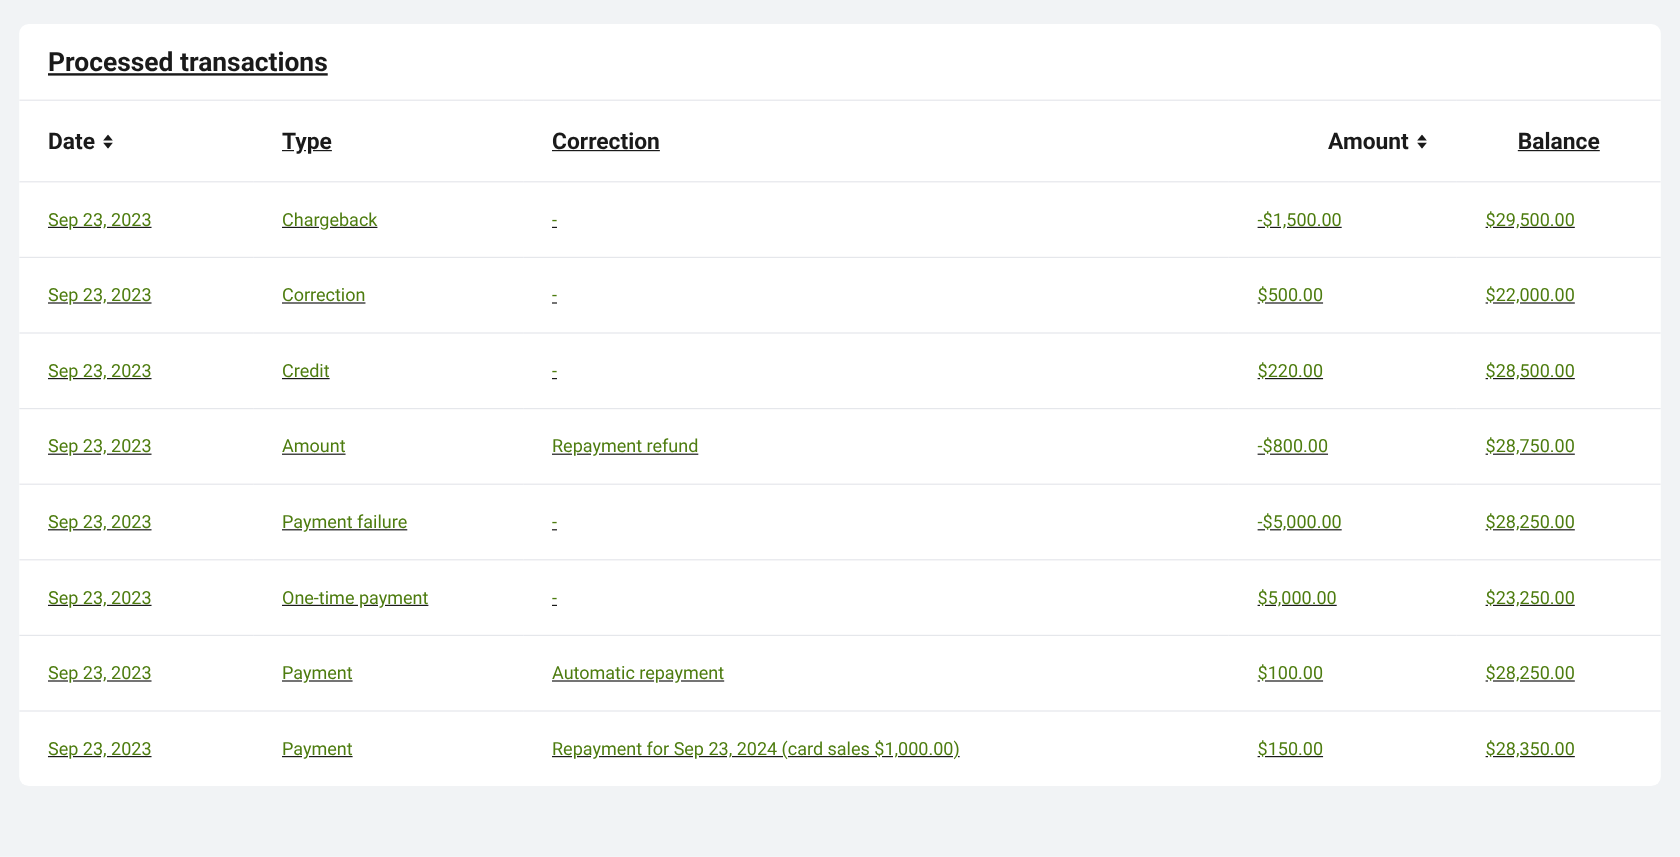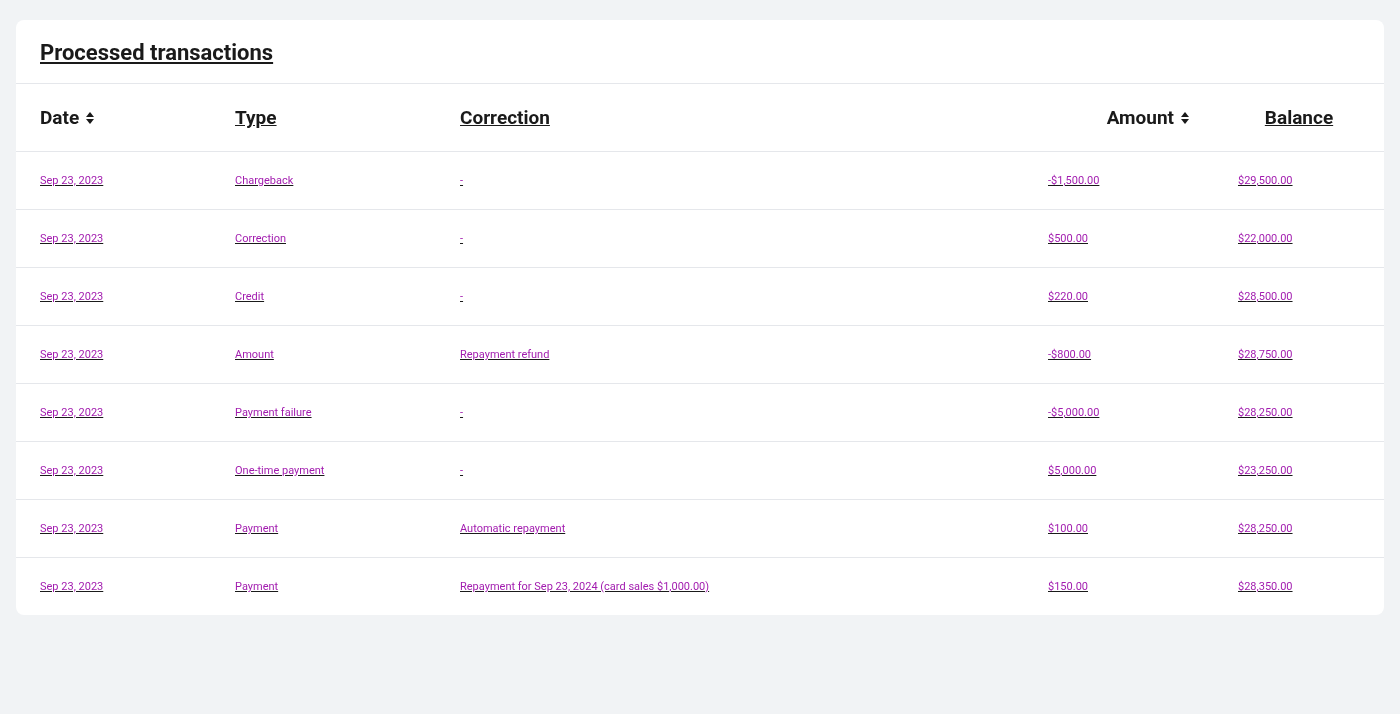--- a/index.html
+++ b/index.html
@@ -76,22 +76,22 @@
       display: block;
     }
     tbody tr {
       border-bottom: 1px solid #e5e7eb;
     }
     tbody tr:last-child {
       border-bottom: none;
     }
     td {
       padding: 22px 24px;
-      font-size: 11px;
-      color: #a21caf;
+      font-size: 15px;
+      color: #4d7c0f;
     }
     td.col-amount,
     td.col-balance {
     }
   </style>
 </head>
 <body>
 
 <div class="card">
   <div class="card-header">

